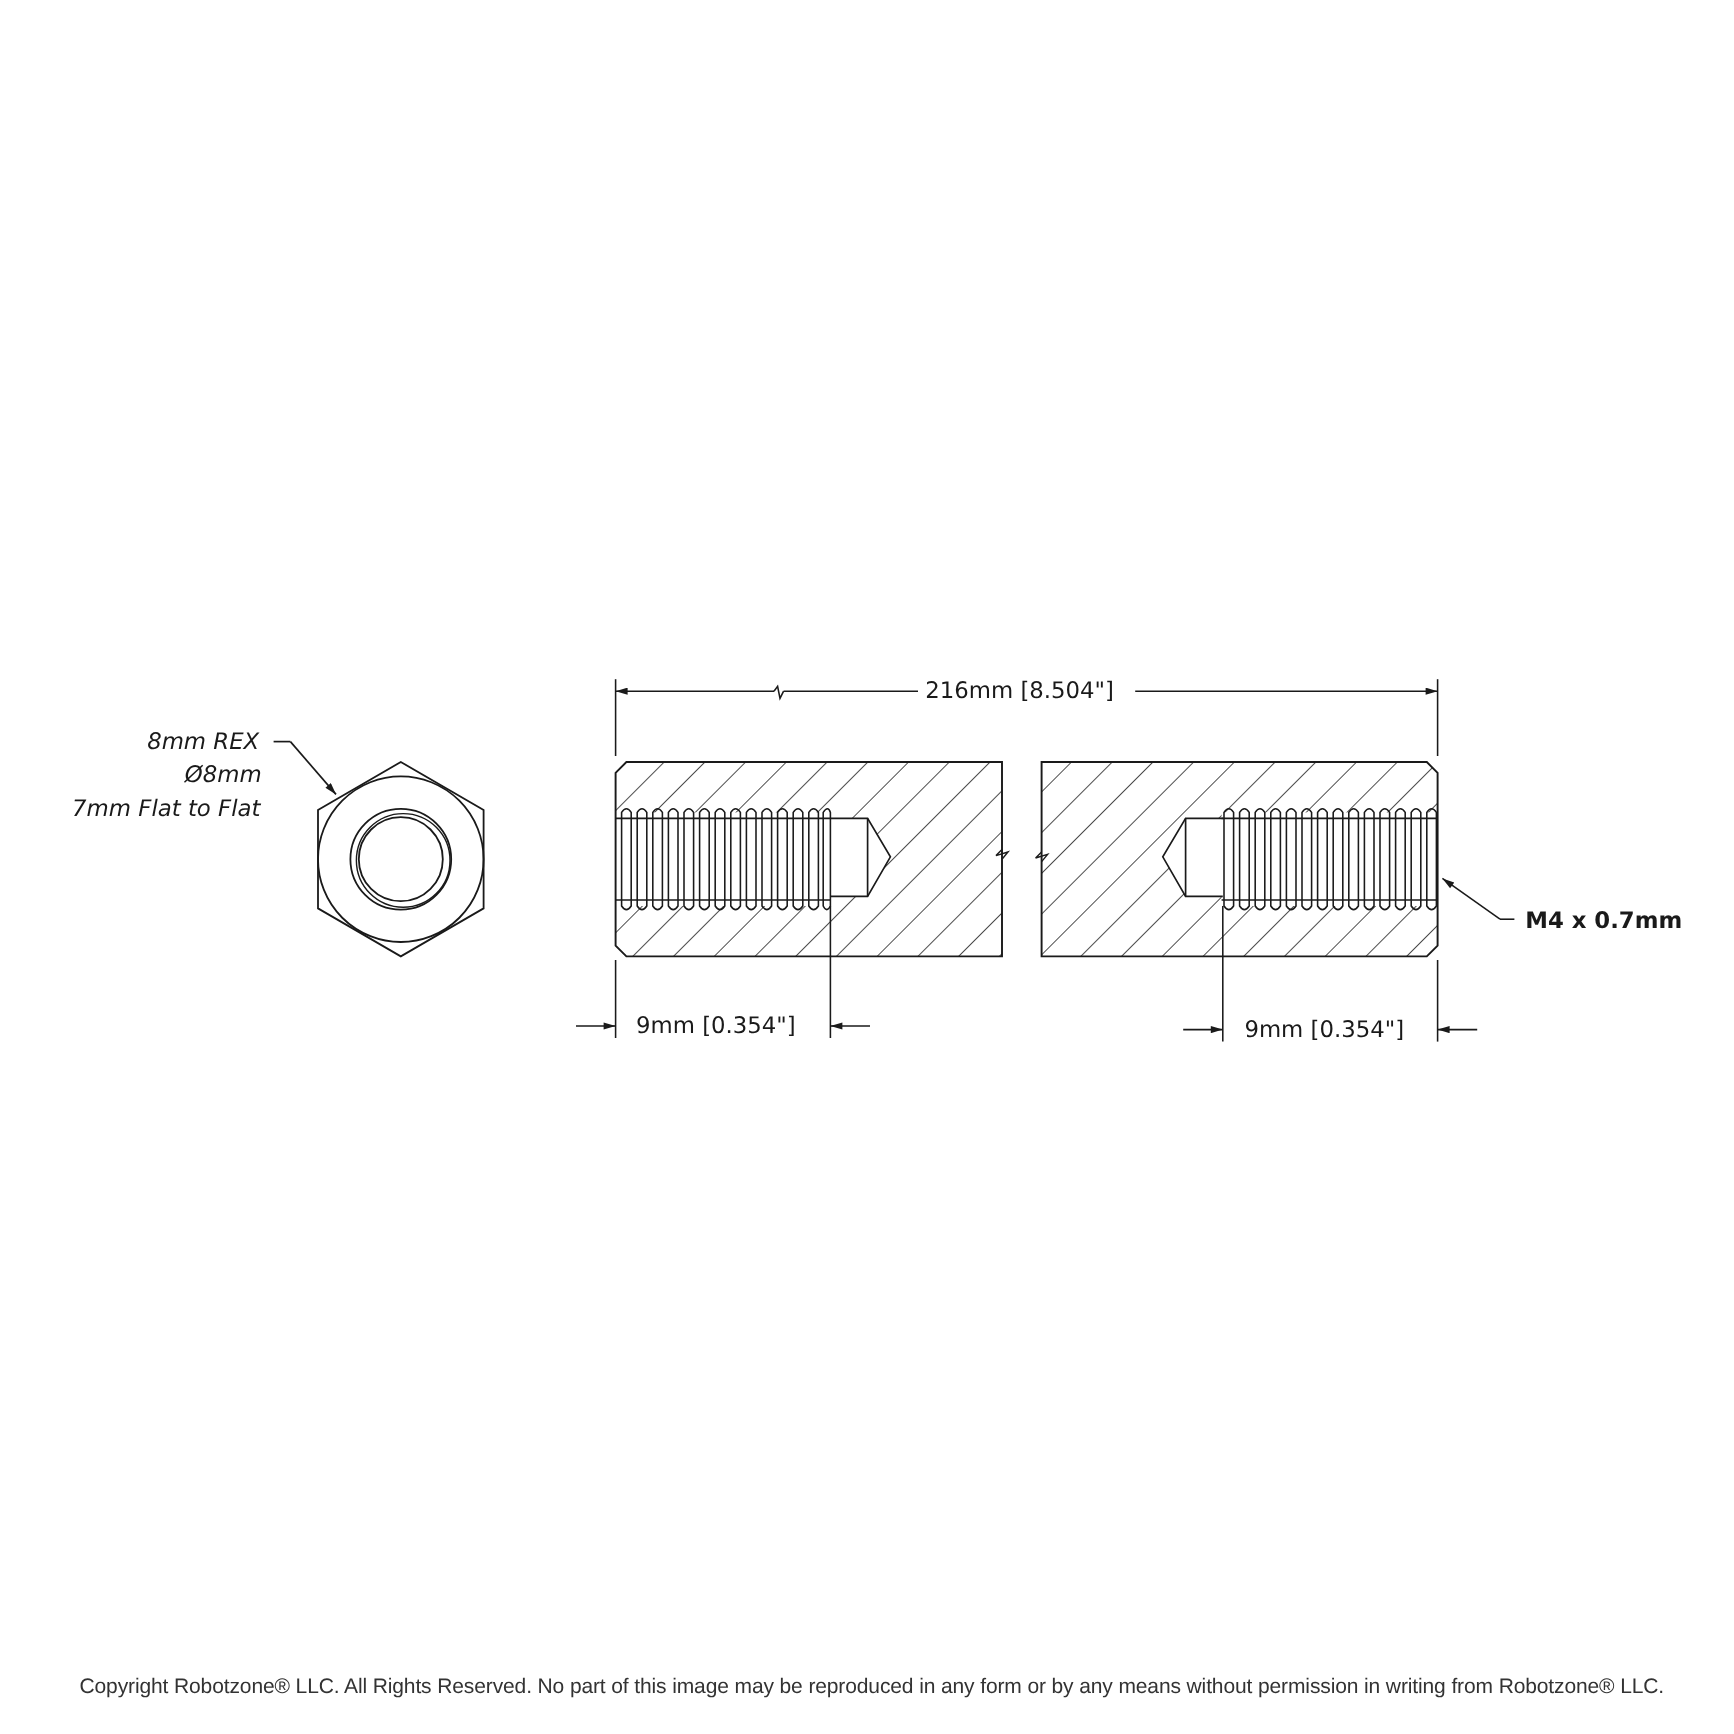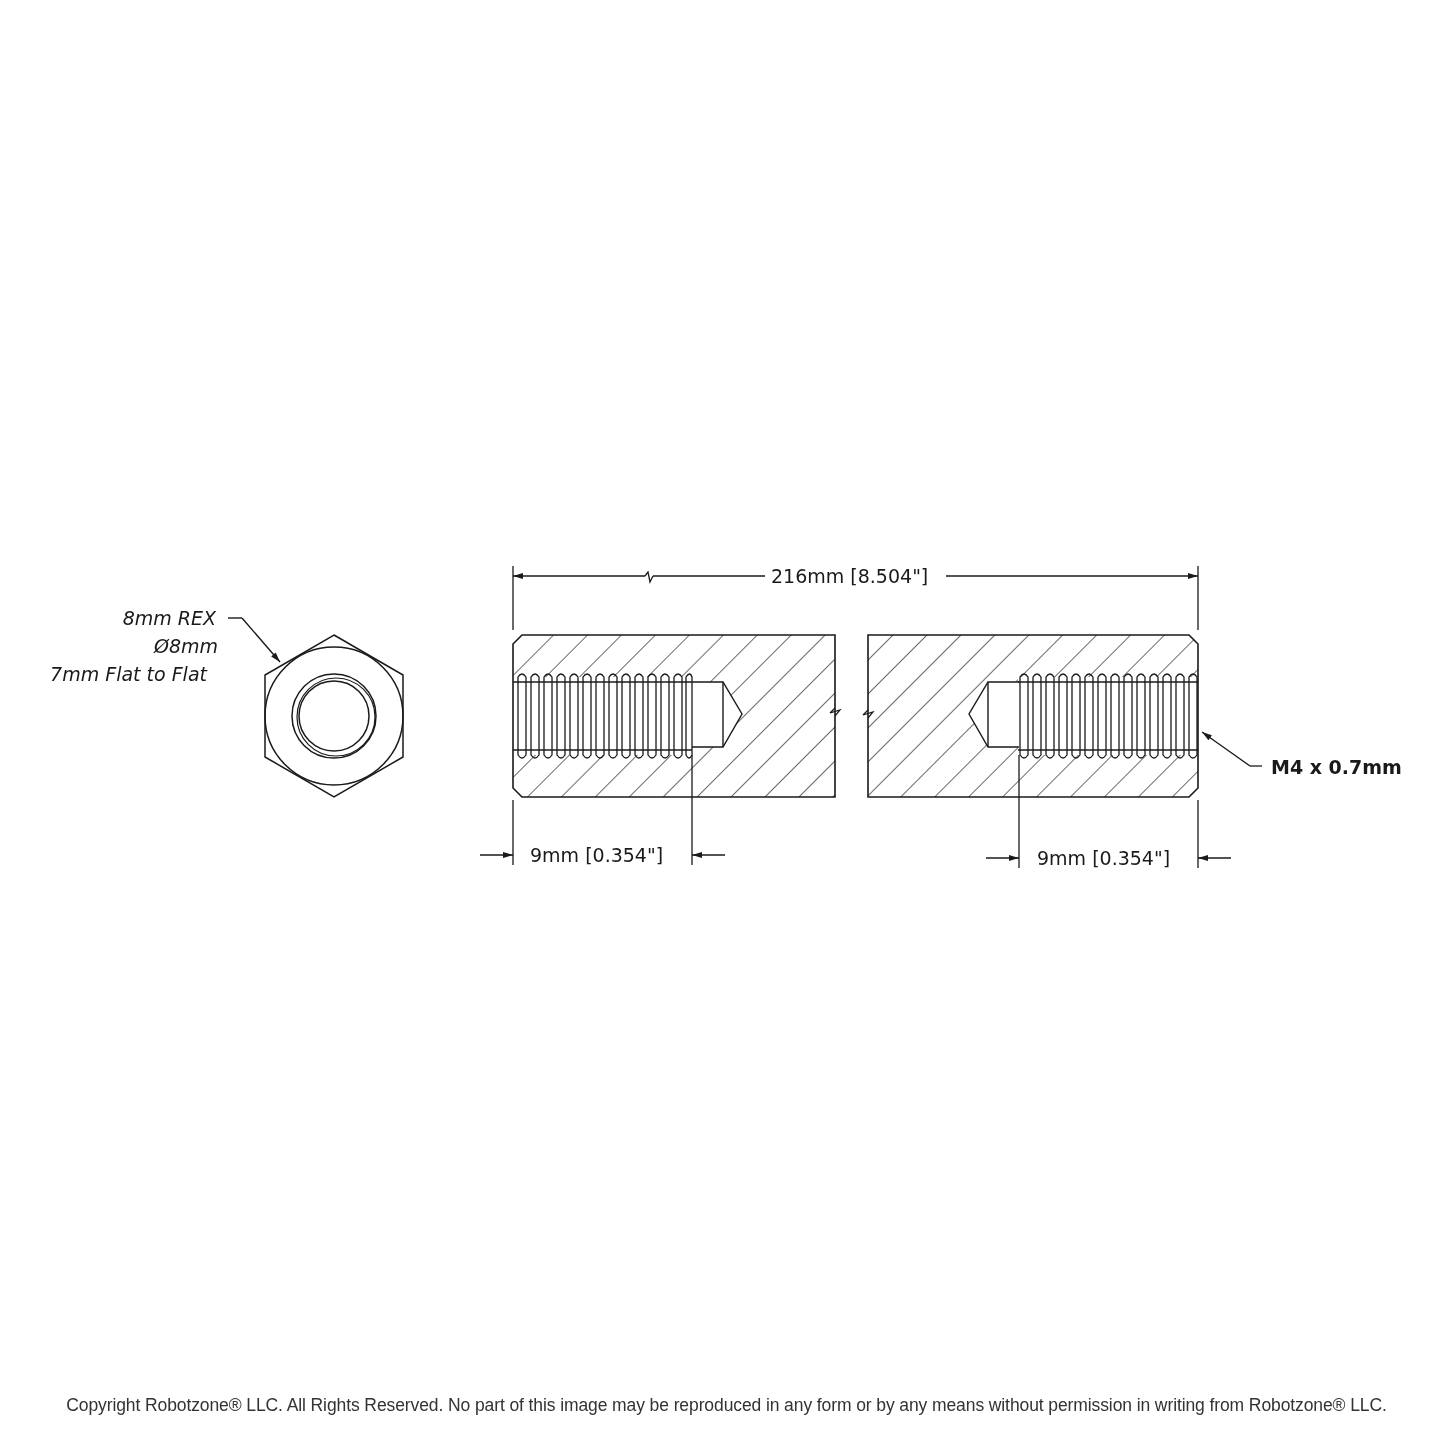--- a/index.html
+++ b/index.html
@@ -133,20 +133,20 @@
     <line x1="986" y1="858" x2="1019" y2="858" marker-end="url(#arrow)"></line>
     <line x1="1231" y1="858" x2="1198" y2="858" marker-end="url(#arrow)"></line>
 
     <line x1="1262" y1="766" x2="1250" y2="766"></line>
     <line x1="1250" y1="766" x2="1202" y2="732" marker-end="url(#arrow)"></line>
   </g>
 </svg>
 
 <div class="lbl right" style="left:40px; top:606px; width:176px;">8mm REX</div>
 <div class="lbl right" style="left:40px; top:634px; width:178px;">Ø8mm</div>
-<div class="lbl right" style="left:12px; top:662px; width:195px;">7mm Flat to Flat</div>
+<div class="lbl right" style="left:22px; top:662px; width:195px;">7mm Flat to Flat</div>
 
 <div class="lbl" style="left:771px; top:564px;">216mm [8.504"]</div>
 <div class="lbl" style="left:530px; top:843px;">9mm [0.354"]</div>
 <div class="lbl" style="left:1037px; top:846px;">9mm [0.354"]</div>
 <div class="lbl" style="left:1271px; top:755px;font-weight:bold;">M4 x 0.7mm</div>
 
 <div class="footer">Copyright Robotzone® LLC.  All Rights Reserved. No part of this image may be reproduced in any form or by any means without permission in writing from Robotzone® LLC.</div>
 
 </body></html>

